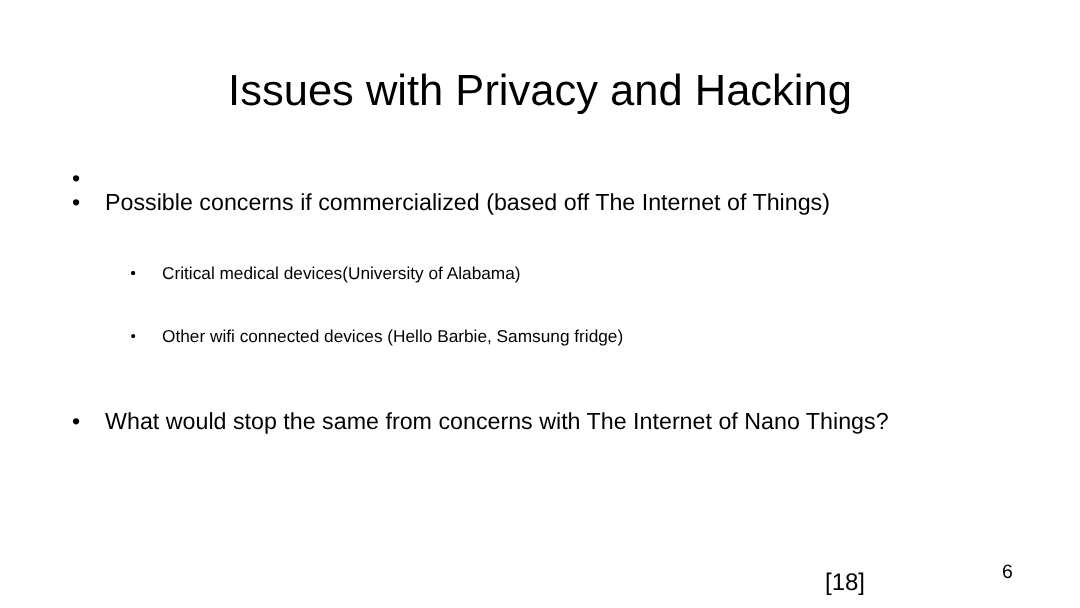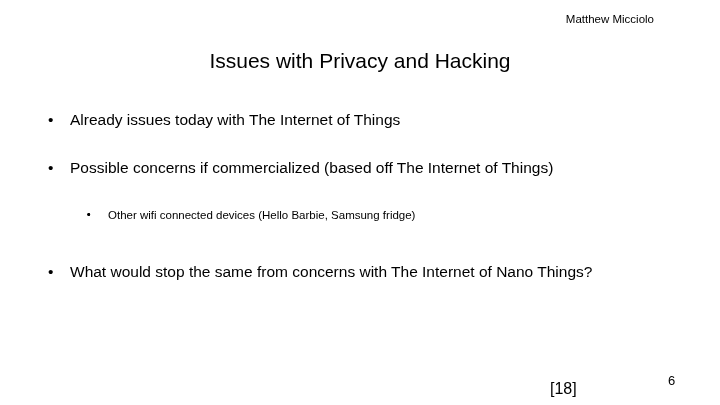--- a/index.html
+++ b/index.html
@@ -29,21 +29,21 @@
     white-space: nowrap;
   }
 
   
   .title {
     position: absolute;
     top: 46px;
     left: 0;
     width: 720px;
     text-align: center;
-    font-size: 21px;
+    font-size: 29px;
     line-height: 30px;
     font-weight: normal;
     color: #000000;
   }
 
   
   .body {
     position: absolute;
     top: 104px;
     left: 0;
@@ -109,42 +109,41 @@
     top: 373px;
     font-size: 13px;
     line-height: 16px;
   }
 </style>
 </head>
 <body>
 
 <div id="slide">
 
-  <div class="author">Matthew Micciolo</div>
 
   <div class="title">Issues with Privacy and Hacking</div>
 
   <div class="body">
 
     <div class="bullet lvl1">
       <span class="dot">•</span>
-      <span class="txt">Already issues today with The Internet of Things</span>
     </div>
 
     <div class="bullet lvl1">
       <span class="dot">•</span>
       <span class="txt">Possible concerns if commercialized (based off The Internet of Things)</span>
     </div>
 
     <div class="bullet lvl2">
       <span class="dot">•</span>
     </div>
 
     <div class="bullet lvl2">
       <span class="dot">•</span>
+      <span class="txt">Critical medical devices(University of Alabama)</span>
     </div>
 
     <div class="bullet lvl2">
       <span class="dot">•</span>
       <span class="txt">Other wifi connected devices (Hello Barbie, Samsung fridge)</span>
     </div>
 
     <div class="spacer-after-sub"></div>
 
     <div class="bullet lvl1">

